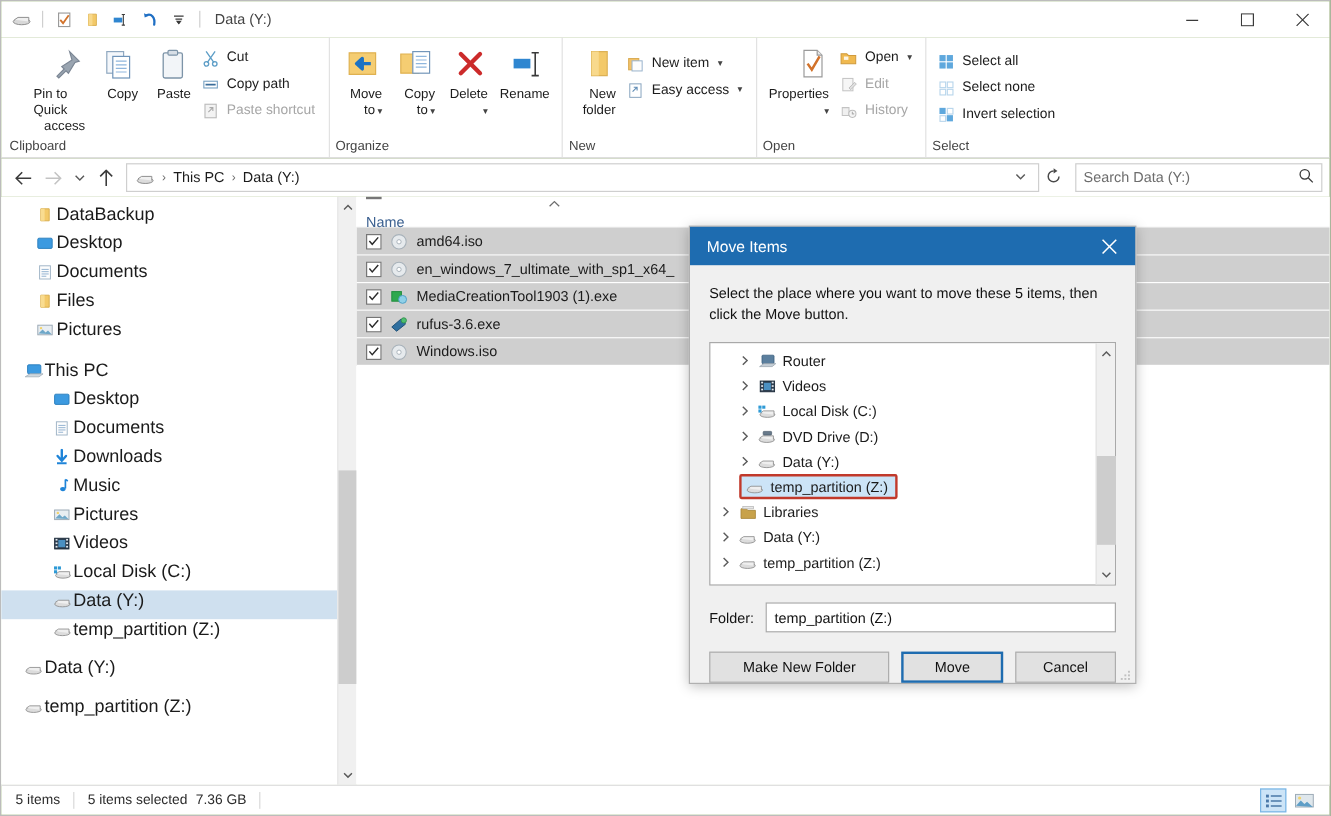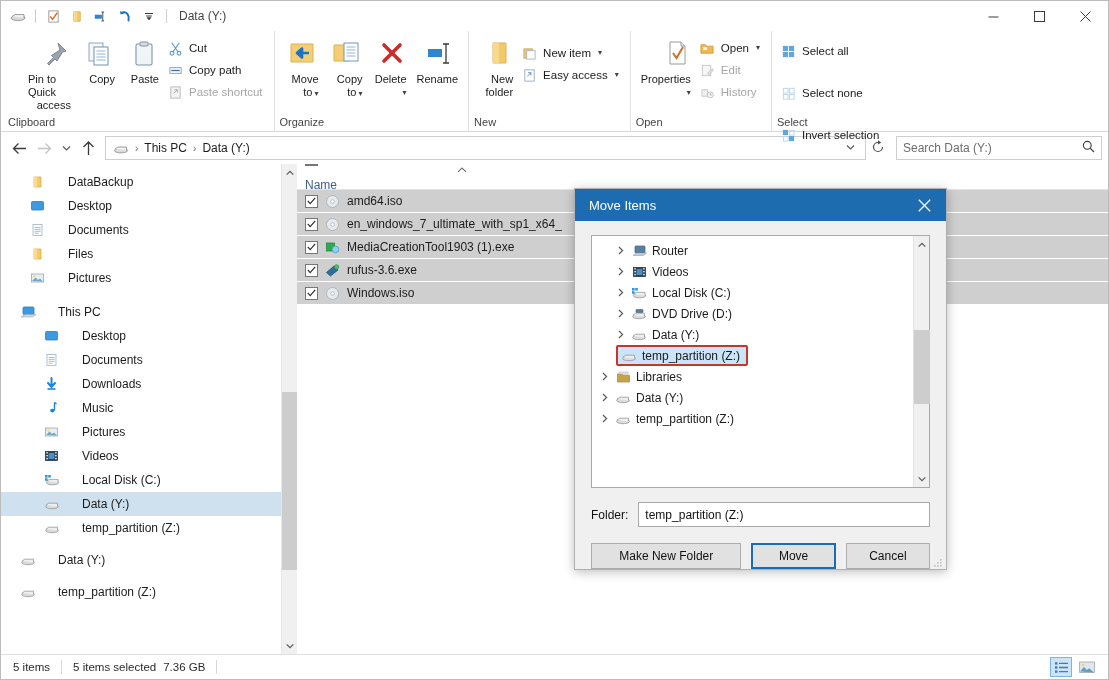--- a/index.html
+++ b/index.html
@@ -149,22 +149,22 @@
   .searchbox span.ph { flex:1; color:#6d6d6d; font-size:12px; }
 
   
   .main { flex:1; display:flex; min-height:0; position:relative; background:#fff; }
 
   .navpane {
     width:280px; min-width:280px; background:#ffffff;
     padding-top:6px; overflow:hidden; position:relative;
   }
   .navrow {
-    height:24px; display:flex; align-items:center; gap:22px;
-    padding-left:28px; font-size:12px; color:#1b1b1b; white-space:nowrap;
+    height:24px; display:flex; align-items:flex-start; gap:1px;
+    padding-left:28px; font-size:15px; color:#1b1b1b; white-space:nowrap;
   }
   .navrow.indent2 { padding-left:46px; }
   .navrow.root { padding-left:18px; }
   .navrow.sel { background:#cfe0ef; }
   .navrow .ic { width:17px; height:17px; display:flex; align-items:center; justify-content:center; flex:0 0 17px;}
   .navgap { height:10px; }
 
   .vscroll {
     width:16px; background:#f0f0f0; border-left:1px solid #e6e6e6;
     display:flex; flex-direction:column; align-items:center;
@@ -548,21 +548,21 @@
             </span>
             <span>History</span>
           </div>
         </div>
       </div>
       <div class="group-label">Open</div>
     </div>
 
     <div class="group" style="border-right:none;">
       <div class="group-body">
-        <div class="smallcol" style="padding-top:6px;gap:20px;">
+        <div class="smallcol" style="padding-top:6px;">
           <div class="smallbtn">
             <span class="ic">
               <svg width="15" height="15" viewBox="0 0 16 16">
                   <rect x="2" y="2" width="5.5" height="5.5" fill="#5fa8dd"></rect>
                   <rect x="8.5" y="2" width="5.5" height="5.5" fill="#5fa8dd"></rect>
                   <rect x="2" y="8.5" width="5.5" height="5.5" fill="#5fa8dd"></rect>
                   <rect x="8.5" y="8.5" width="5.5" height="5.5" fill="#5fa8dd"></rect>
                 </svg>
             </span>
             <span>Select all</span>
@@ -1000,20 +1000,21 @@
     <div class="dlg-title">
       <span>Move Items</span>
       <div class="dlg-close">
         <svg width="13" height="13" viewBox="0 0 13 13">
             <path d="M0.8 0.8 L12.2 12.2 M12.2 0.8 L0.8 12.2" stroke="#ffffff" stroke-width="1.3"></path>
           </svg>
       </div>
     </div>
 
     <div class="dlg-body">
+      <div class="dlg-prompt">Select the place where you want to move these 5 items, then click the Move button.</div>
 
       <div class="tree">
         <div class="treeinner">
 
           <div class="treerow lvl1">
             <span class="exp">
               <svg width="6" height="9" viewBox="0 0 6 9">
                   <path d="M1 1 L4.6 4.5 L1 8" stroke="#5c5c5c" stroke-width="1.2" fill="none"></path>
                 </svg>
             </span>

